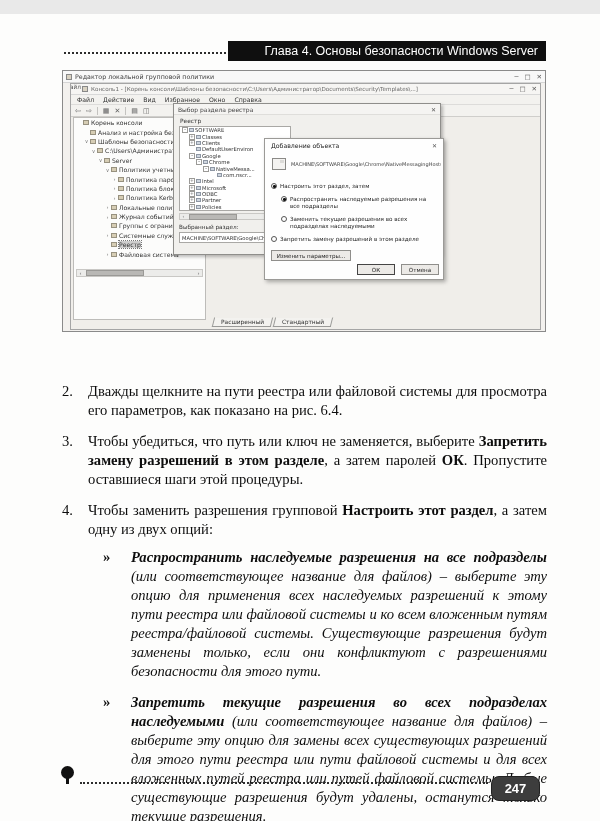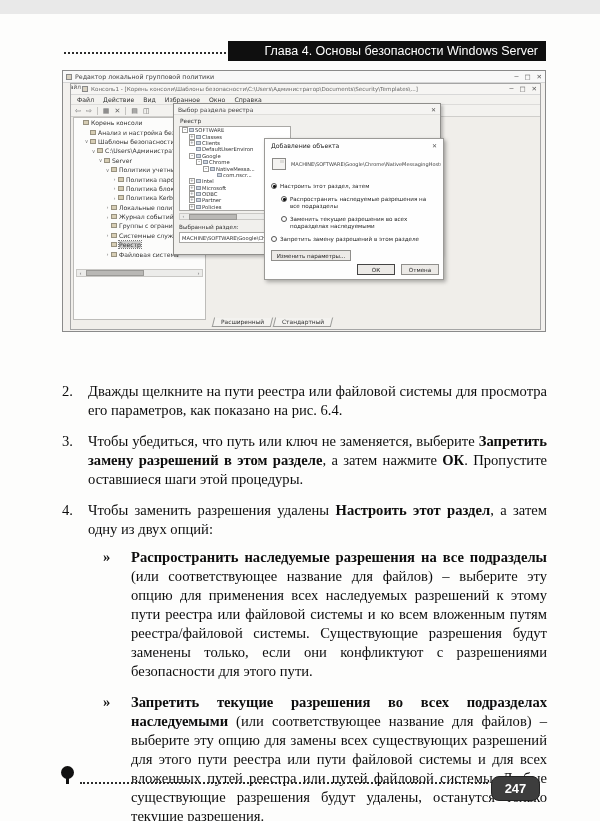--- a/index.html
+++ b/index.html
@@ -90,21 +90,21 @@
            font-family:"Liberation Sans",sans-serif;font-weight:bold;font-size:13px;color:#111;}
 
   
   .content{position:absolute;left:62px;top:368px;width:485px;font-size:14.6px;line-height:19px;color:#0d0d0d;}
   .item{display:flex;margin-bottom:12px;}
   .inum{width:26px;flex:none;}
   .itxt{flex:1;text-align:justify;}
   .bullets{padding-left:41px;}
   .bullet{display:flex;margin-bottom:12px;}
   .bmark{width:28px;flex:none;font-weight:bold;}
-  .btxt{flex:1;text-align:justify;}
+  .btxt{flex:1;text-align:justify;font-style:italic;}
   .b{font-weight:bold;}
 
   
   .foot-dot{position:absolute;left:61px;top:752px;width:13px;height:13px;border-radius:50%;background:#111;}
   .foot-dot:after{content:"";position:absolute;left:5px;top:12px;width:3px;height:6px;background:#111;}
   .foot-dots{position:absolute;left:80px;top:768px;width:408px;border-top:2px dotted #2c2c2c;}
   .foot-badge{position:absolute;left:491px;top:762px;width:47px;height:23px;background:#3d3d3d;border-radius:8px;
               border:1px solid #222;display:flex;align-items:center;justify-content:center;
               color:#fff;font-family:"Liberation Sans",sans-serif;font-weight:bold;font-size:13px;}
 </style>
@@ -375,27 +375,27 @@
 
 
   <div class="content">
     <div class="item">
       <span class="inum">2.</span>
       <span class="itxt"><span>Дважды щелкните на пути реестра или файловой системы для просмотра его параметров, как показано на рис. 6.4.</span></span>
     </div>
     <div class="item">
       <span class="inum">3.</span>
       <span class="itxt">
-        <span>Чтобы убедиться, что путь или ключ не заменяется, выберите </span><span class="b">Запретить замену разрешений в этом разделе</span><span>, а затем нажмите </span><span class="b">ОК</span><span>. Пропустите оставшиеся шаги этой процедуры.</span>
+        <span>Чтобы убедиться, что путь или ключ не заменяется, выберите </span><span class="b">Запретить замену разрешений в этом разделе</span><span>, а затем паролей </span><span class="b">ОК</span><span>. Пропустите оставшиеся шаги этой процедуры.</span>
       </span>
     </div>
     <div class="item" style="margin-bottom:9px">
       <span class="inum">4.</span>
       <span class="itxt">
-        <span>Чтобы заменить разрешения удалены </span><span class="b">Настроить этот раздел</span><span>, а затем одну из двух опций:</span>
+        <span>Чтобы заменить разрешения групповой </span><span class="b">Настроить этот раздел</span><span>, а затем одну из двух опций:</span>
       </span>
     </div>
     <div class="bullets">
       <div class="bullet">
         <span class="bmark">»</span>
         <span class="btxt">
           <span class="b">Распространить наследуемые разрешения на все подразделы</span><span> (или соответствующее название для файлов) – выберите эту опцию для применения всех наследуемых разрешений к этому пути реестра или файловой системы и ко всем вложенным путям реестра/файловой системы. Существующие разрешения будут заменены только, если они конфликтуют с разрешениями безопасности для этого пути.</span>
         </span>
       </div>
       <div class="bullet">

